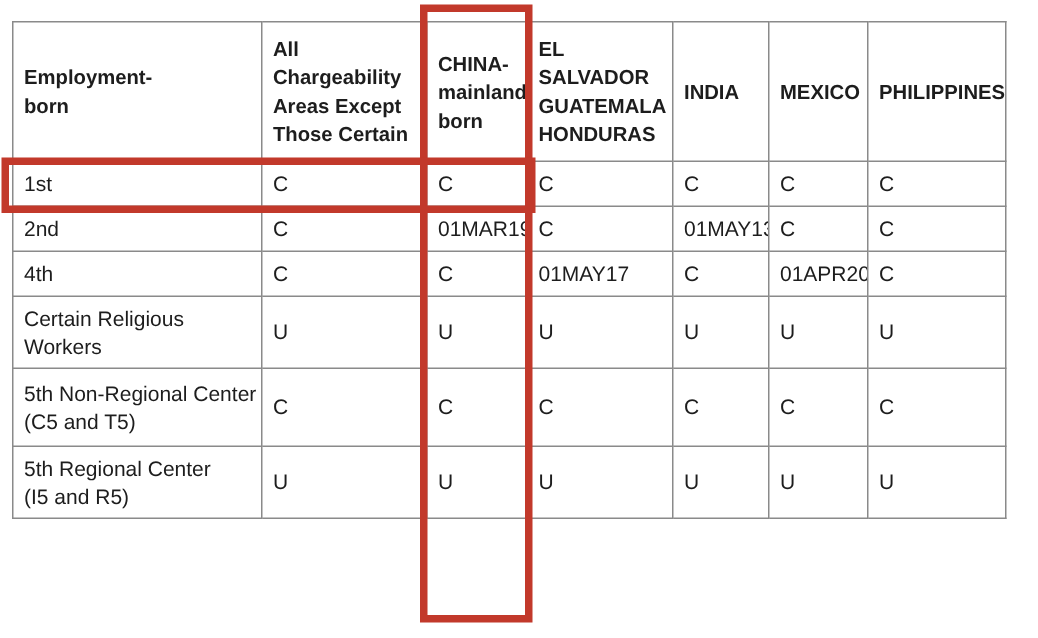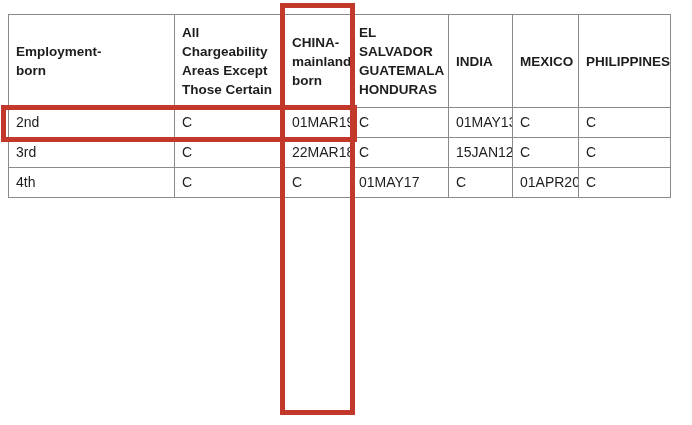--- a/index.html
+++ b/index.html
@@ -75,45 +75,75 @@
 SALVADOR
 GUATEMALA
 HONDURAS</th>
         <th>INDIA</th>
         <th>MEXICO</th>
         <th>PHILIPPINES</th>
       </tr>
     </thead>
     <tbody>
       <tr style="height:30px">
+        <td>1st</td>
+        <td>C</td>
+        <td>C</td>
+        <td>C</td>
+        <td>C</td>
+        <td>C</td>
+        <td>C</td>
+      </tr>
+      <tr style="height:30px">
         <td>2nd</td>
         <td>C</td>
         <td>01MAR19</td>
         <td>C</td>
         <td>01MAY13</td>
-        <td>C</td>
-        <td>C</td>
-      </tr>
-      <tr style="height:30px">
-        <td>3rd</td>
-        <td>C</td>
-        <td>22MAR18</td>
-        <td>C</td>
-        <td>15JAN12</td>
         <td>C</td>
         <td>C</td>
       </tr>
       <tr style="height:30px">
         <td>4th</td>
         <td>C</td>
         <td>C</td>
         <td>01MAY17</td>
         <td>C</td>
         <td>01APR20</td>
         <td>C</td>
       </tr>
+      <tr style="height:48px">
+        <td>Certain Religious
+Workers</td>
+        <td>U</td>
+        <td>U</td>
+        <td>U</td>
+        <td>U</td>
+        <td>U</td>
+        <td>U</td>
+      </tr>
+      <tr style="height:52px">
+        <td>5th Non-Regional Center
+(C5 and T5)</td>
+        <td>C</td>
+        <td>C</td>
+        <td>C</td>
+        <td>C</td>
+        <td>C</td>
+        <td>C</td>
+      </tr>
+      <tr style="height:48px">
+        <td>5th Regional Center
+(I5 and R5)</td>
+        <td>U</td>
+        <td>U</td>
+        <td>U</td>
+        <td>U</td>
+        <td>U</td>
+        <td>U</td>
+      </tr>
     </tbody>
   </table>
 
   <div class="col-highlight"></div>
   <div class="row-highlight"></div>
 
 </div>
 
 </body></html>

